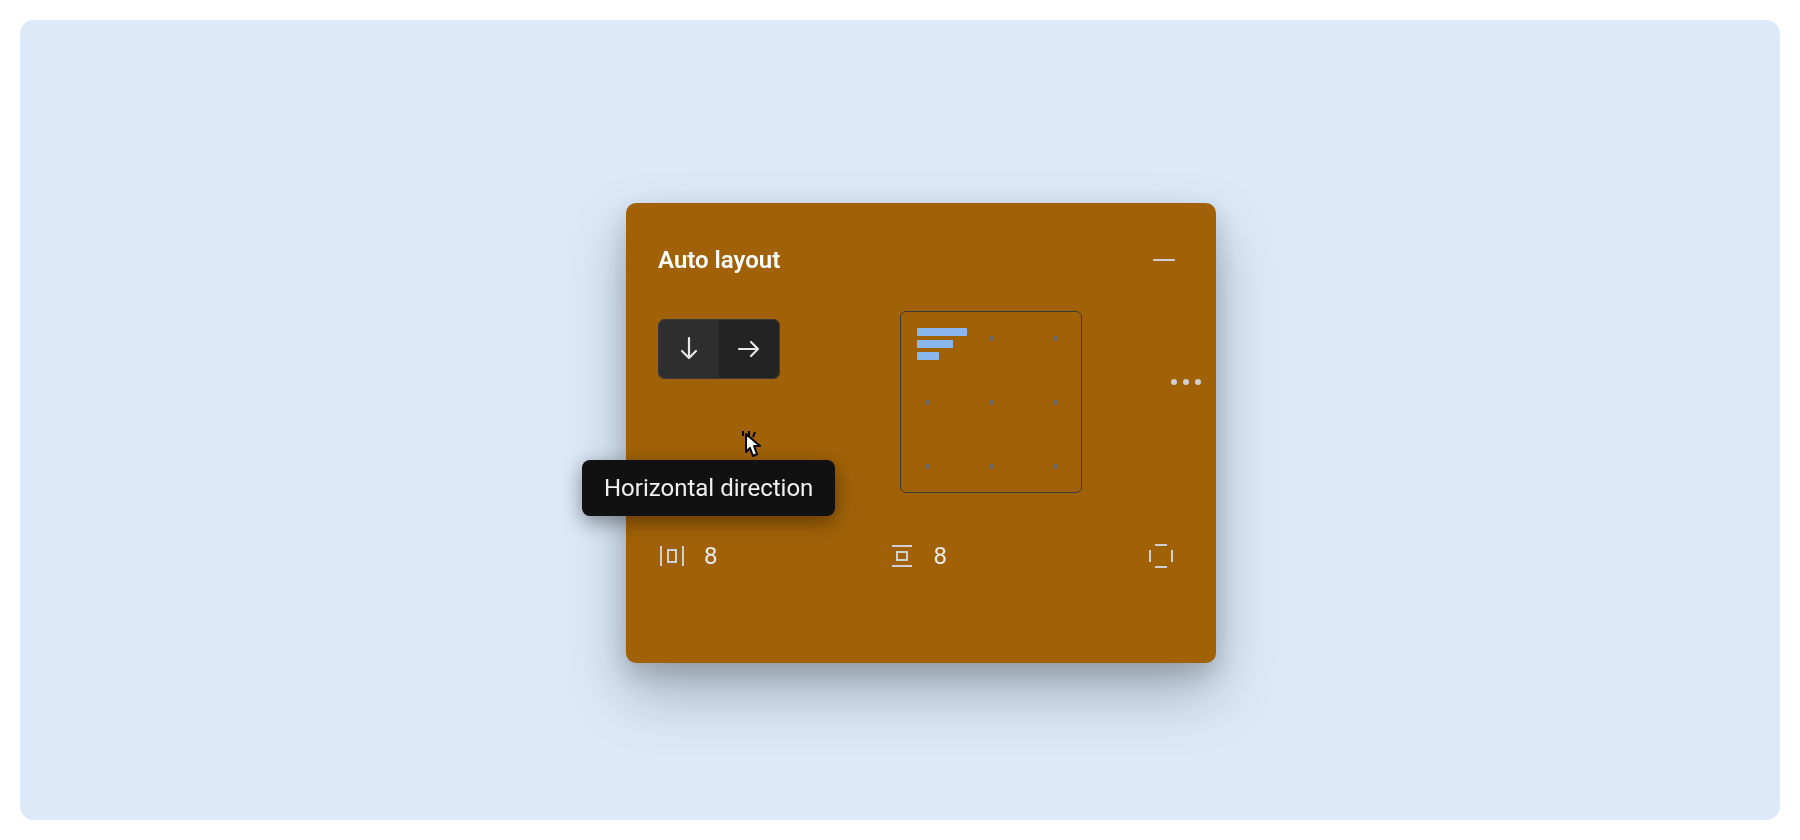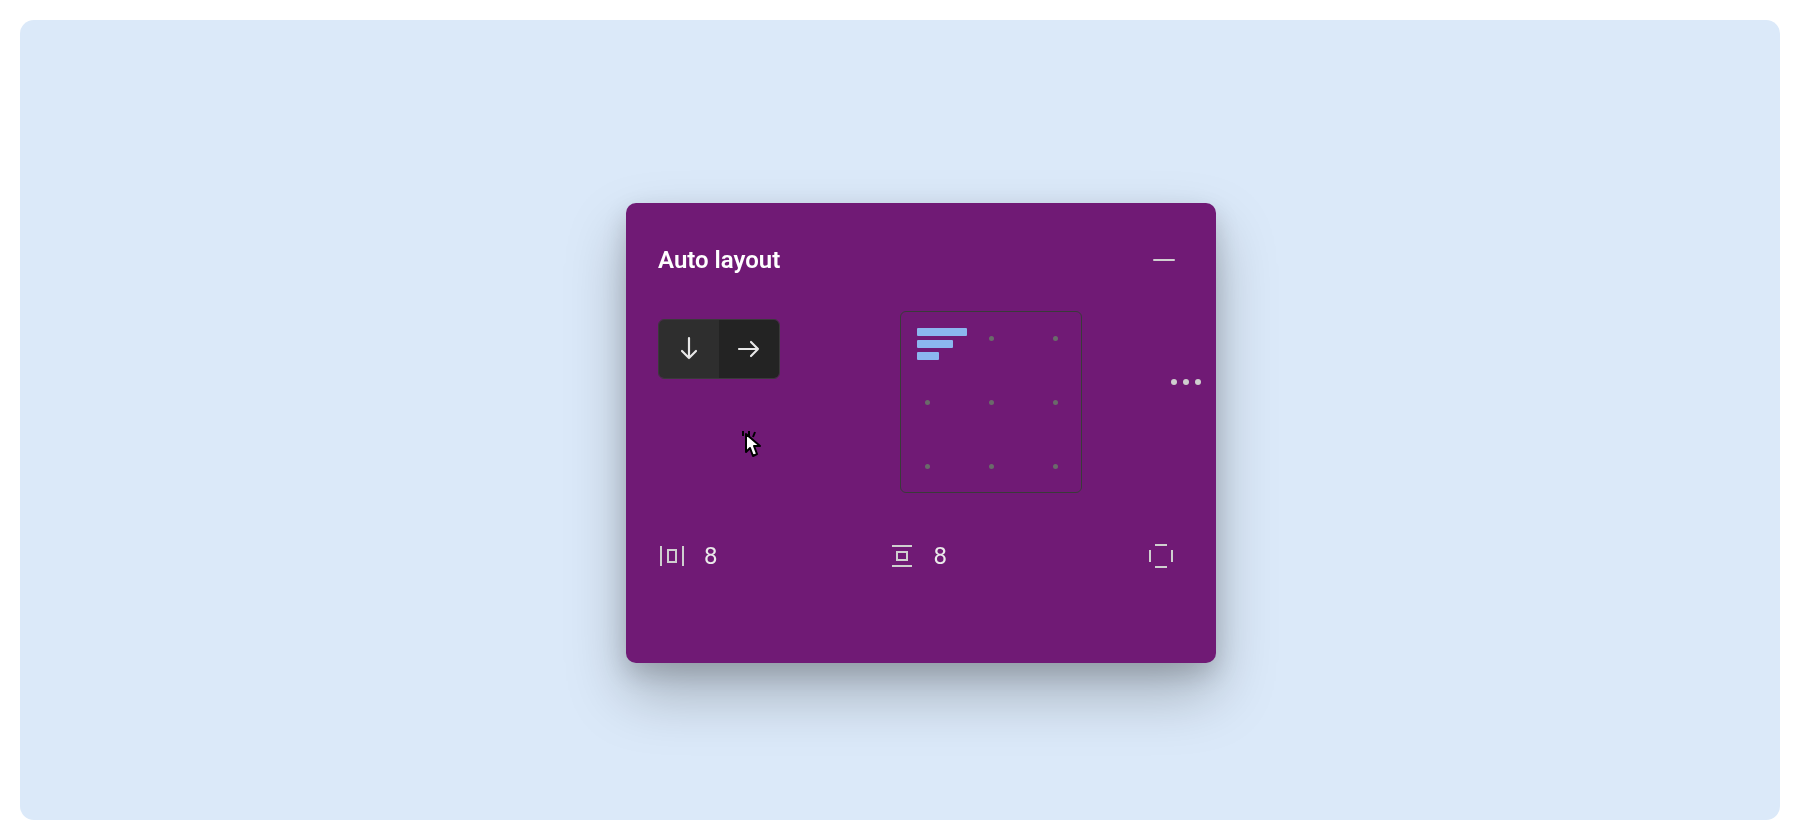--- a/index.html
+++ b/index.html
@@ -17,21 +17,21 @@
     background: #dbe9f9;
     border-radius: 14px;
     position: relative;
   }
   .panel {
     position: absolute;
     left: 606px;
     top: 183px;
     width: 590px;
     height: 460px;
-    background: #701a75;
+    background: #a16207;
     border-radius: 10px;
     box-shadow: 0 30px 60px rgba(0,0,0,0.25), 0 10px 25px rgba(0,0,0,0.15);
     color: #fff;
     padding: 26px 32px 12px 32px;
   }
   .panel-header {
     display: flex;
     align-items: center;
     justify-content: space-between;
     height: 56px;
@@ -234,20 +234,23 @@
     </div>
 
   </div>
 
   <div class="more-btn" style="position:absolute; left:1144px; top:340px;">
     <span></span>
     <span></span>
     <span></span>
   </div>
 
+  <div class="tooltip">
+    <span>Horizontal direction</span>
+  </div>
 
   <div class="cursor">
     <svg width="32" height="36" viewBox="0 0 32 36">
       <path d="M10 4 L10 22 L14 18 L17 26 L21 24 L18 16 L24 16 Z" fill="#fff" stroke="#000" stroke-width="2" stroke-linejoin="round"></path>
       <line x1="7" y1="1" x2="7" y2="6" stroke="#000" stroke-width="2"></line>
       <line x1="13" y1="1" x2="13" y2="6" stroke="#000" stroke-width="2"></line>
       <line x1="19" y1="2" x2="17" y2="7" stroke="#000" stroke-width="2"></line>
     </svg>
   </div>
 

